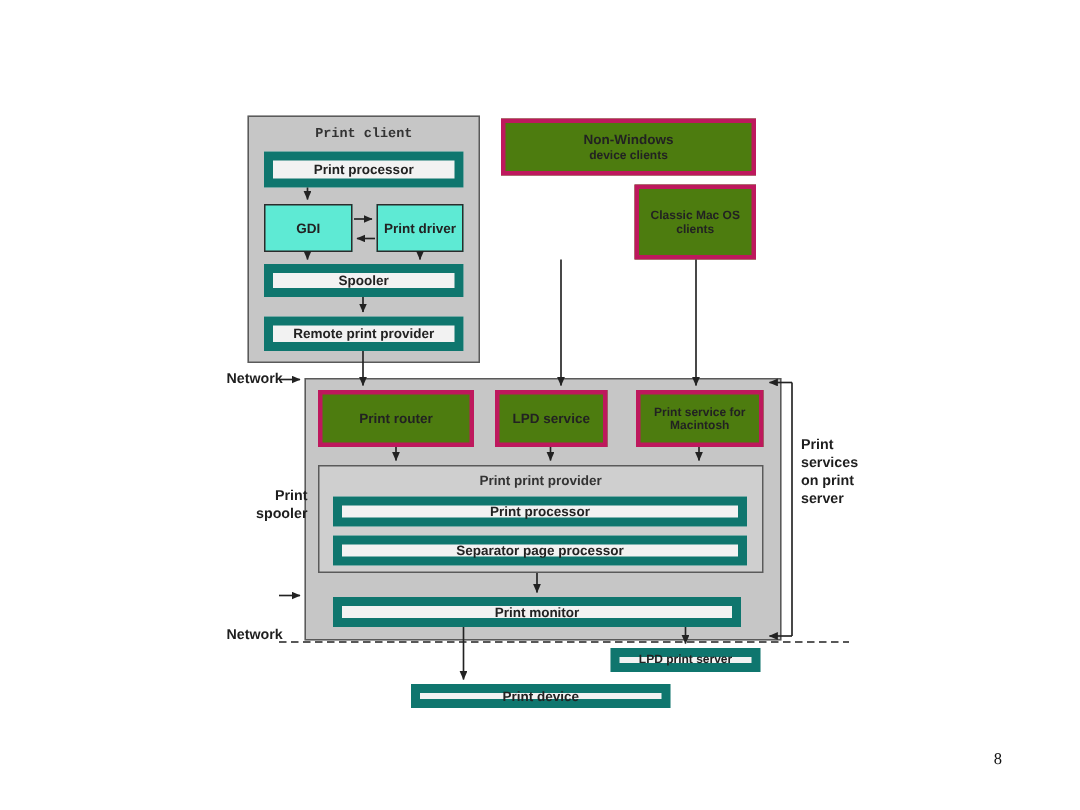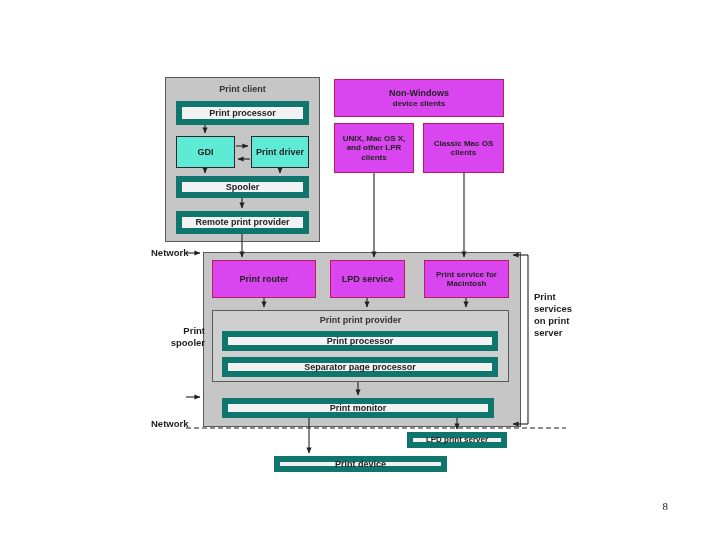--- a/index.html
+++ b/index.html
@@ -39,22 +39,22 @@
   }
   .grp-light {
     background: #cfcfcf;
     border: 1px solid #5a5a5a;
   }
   .node {               
     background: #f2f2f2;
     border: 6px solid #0f766e;
   }
   .node-gray {
-    background: #d946ef;
-    border: 1px solid #be185d;
+    background: #4d7c0f;
+    border: 3px solid #be185d;
   }
   .node-wht {
     background: #5eead4;
     border: 1px solid #2b2b2b;
   }
 
   .grp-title {
     position: absolute;
     text-align: center;
     font-weight: bold;
@@ -88,21 +88,21 @@
     width: 720px; height: 540px;
     pointer-events: none;
   }
 </style>
 </head>
 <body>
 
 <div id="canvas">
 
   <div class="box grp" style="left:165px; top:77px; width:155px; height:165px;"></div>
-  <div class="grp-title" style="left:165px; top:84px; width:155px;">Print client</div>
+  <div class="grp-title" style="left:165px; top:84px; width:155px;font-family:Liberation Mono, monospace;">Print client</div>
 
   <div class="box node" style="left:176px; top:101px; width:133px; height:24px;">
     <span class="txt">Print processor</span>
   </div>
 
   <div class="box node-wht" style="left:176px; top:136px; width:59px; height:32px;">
     <span class="txt">GDI</span>
   </div>
 
   <div class="box node-wht" style="left:251px; top:136px; width:58px; height:32px;">
@@ -115,23 +115,20 @@
 
   <div class="box node" style="left:176px; top:211px; width:133px; height:23px;text-align:center;">
     <span class="txt">Remote print provider</span>
   </div>
 
   <div class="box node-gray" style="left:334px; top:79px; width:170px; height:38px; flex-direction:column;">
     <span class="txt">Non-Windows</span>
     <span class="txt-sm">device clients</span>
   </div>
 
-  <div class="box node-gray" style="left:334px; top:123px; width:80px; height:50px;">
-    <span class="txt-sm">UNIX, Mac OS X, and other LPR clients</span>
-  </div>
 
   <div class="box node-gray" style="left:423px; top:123px; width:81px; height:50px;">
     <span class="txt-sm">Classic Mac OS clients</span>
   </div>
 
   <div class="box grp" style="left:203px; top:252px; width:318px; height:175px;"></div>
 
   <div class="box node-gray" style="left:212px; top:260px; width:104px; height:38px;">
     <span class="txt">Print router</span>
   </div>

